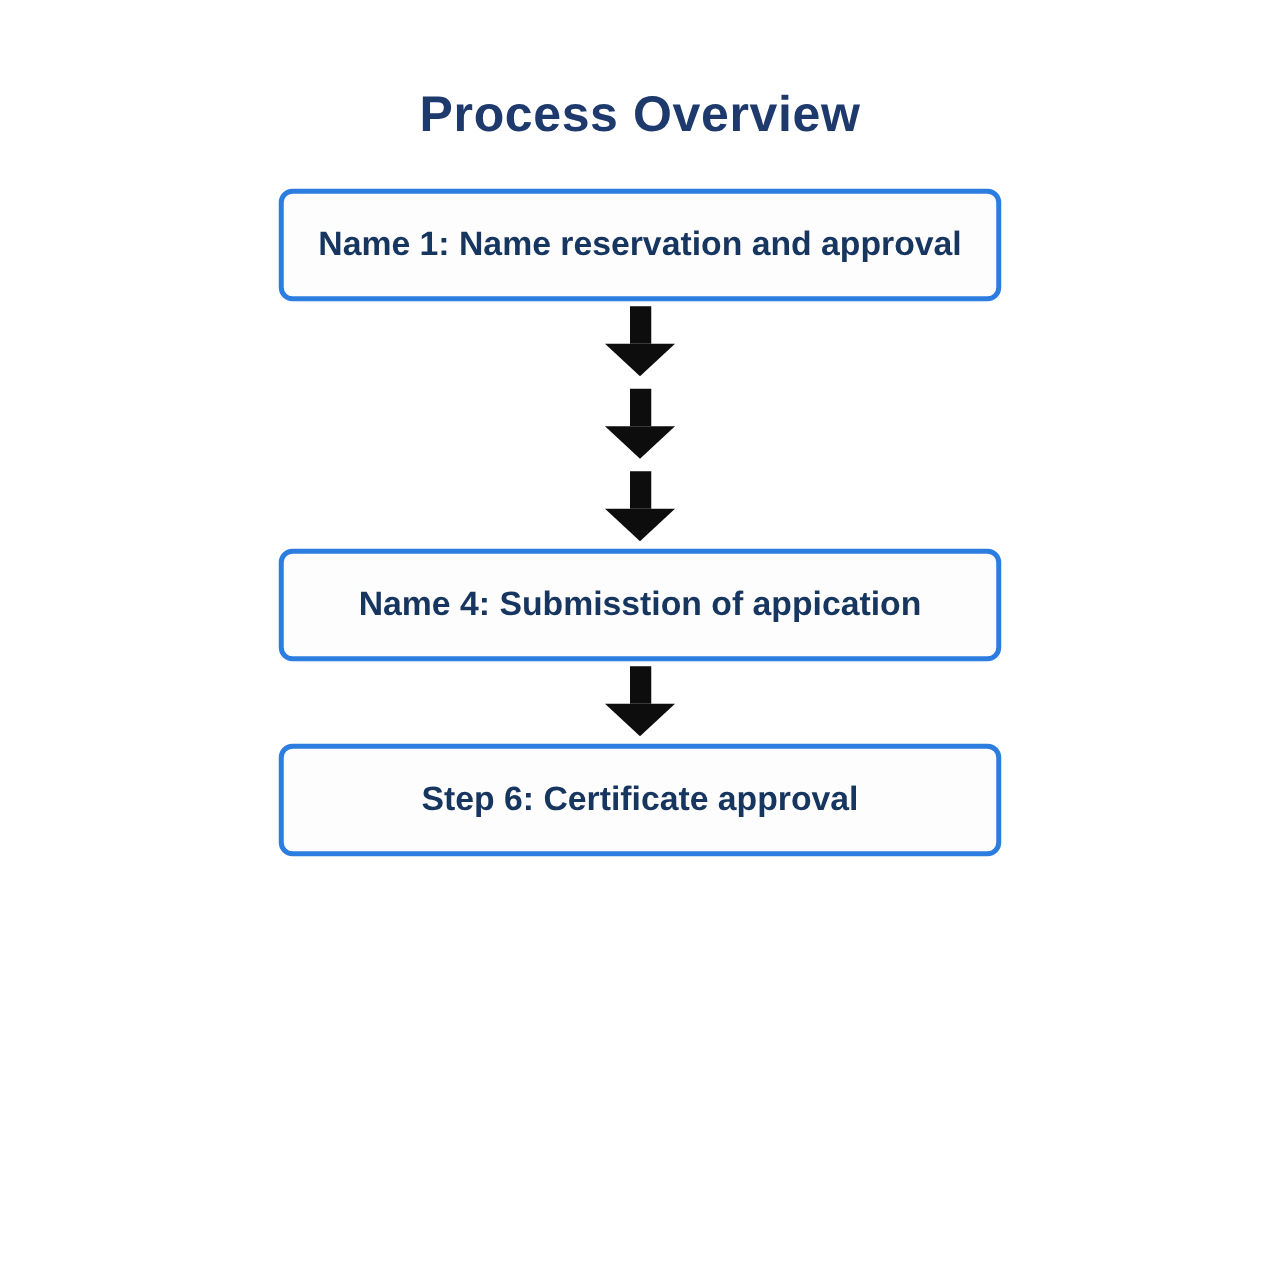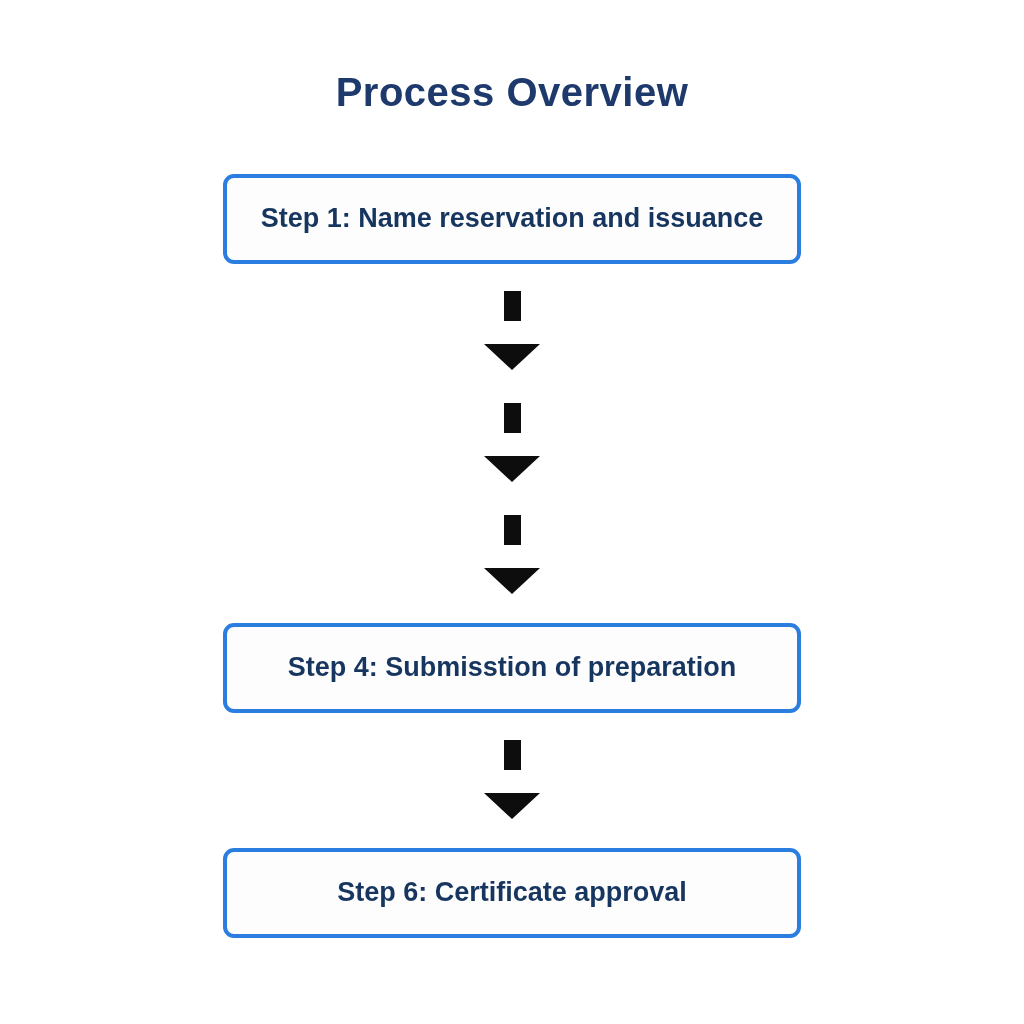--- a/index.html
+++ b/index.html
@@ -3,21 +3,21 @@
 <meta charset="utf-8">
 <style>
   :root {
     --bg: #ffffff;
     --box-border: #2b7de0;
     --box-bg: #fdfdfe;
     --text-navy: #17365f;
     --title-navy: #1e3a6d;
     --arrow-black: #0d0d0d;
   }
-  * { margin: 0; padding: 0; box-sizing: border-box; gap: 23px; }
+  * { margin: 0; padding: 0; box-sizing: border-box; }
   html, body {
     width: 1024px;
     height: 1024px;
     background: var(--bg);
     font-family: "Liberation Sans", sans-serif;
     overflow: hidden;
   }
   .canvas {
     width: 1024px;
     height: 1024px;
@@ -79,42 +79,42 @@
 </head>
 <body>
 
 <div class="canvas">
 
   <div class="title">Process Overview</div>
 
   <div class="flow">
 
     <div class="step-box">
-      <span class="step-label">Step 1: Name reservation and issuance</span>
+      <span class="step-label">Name 1: Name reservation and approval</span>
     </div>
 
     <div class="arrow">
       <div class="shaft"></div>
       <div class="head"></div>
     </div>
 
 
     <div class="arrow">
       <div class="shaft"></div>
       <div class="head"></div>
     </div>
 
 
     <div class="arrow">
       <div class="shaft"></div>
       <div class="head"></div>
     </div>
 
     <div class="step-box">
-      <span class="step-label">Step 4: Submisstion of preparation</span>
+      <span class="step-label">Name 4: Submisstion of appication</span>
     </div>
 
     <div class="arrow">
       <div class="shaft"></div>
       <div class="head"></div>
     </div>
 
     <div class="step-box">
       <span class="step-label">Step 6: Certificate approval</span>
     </div>

